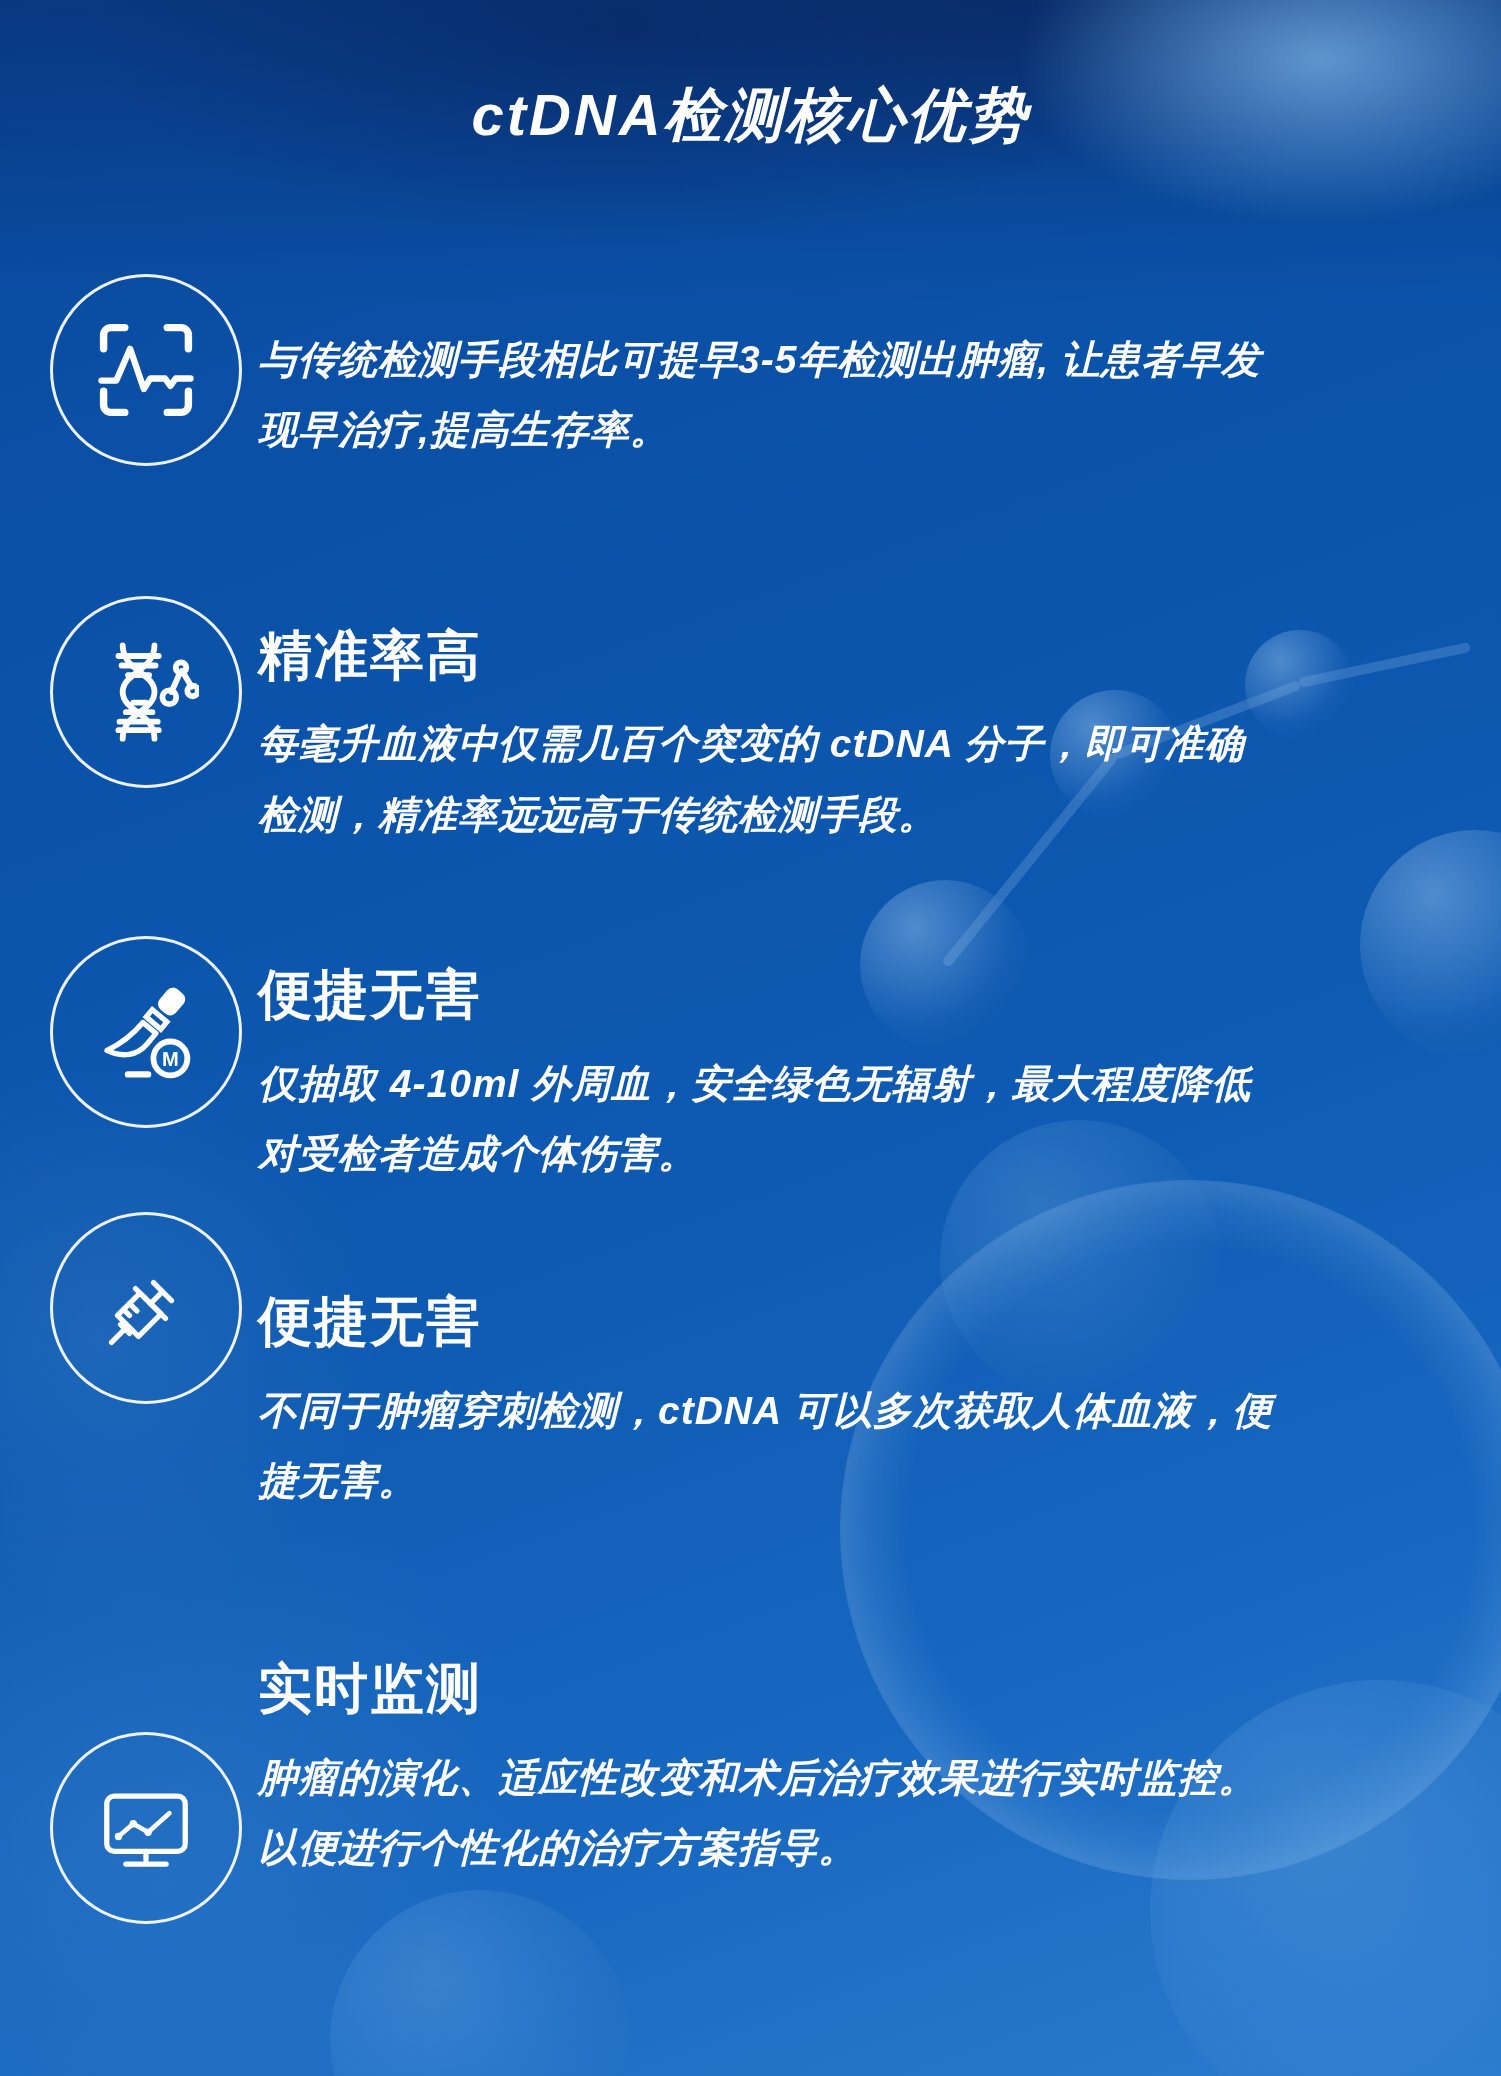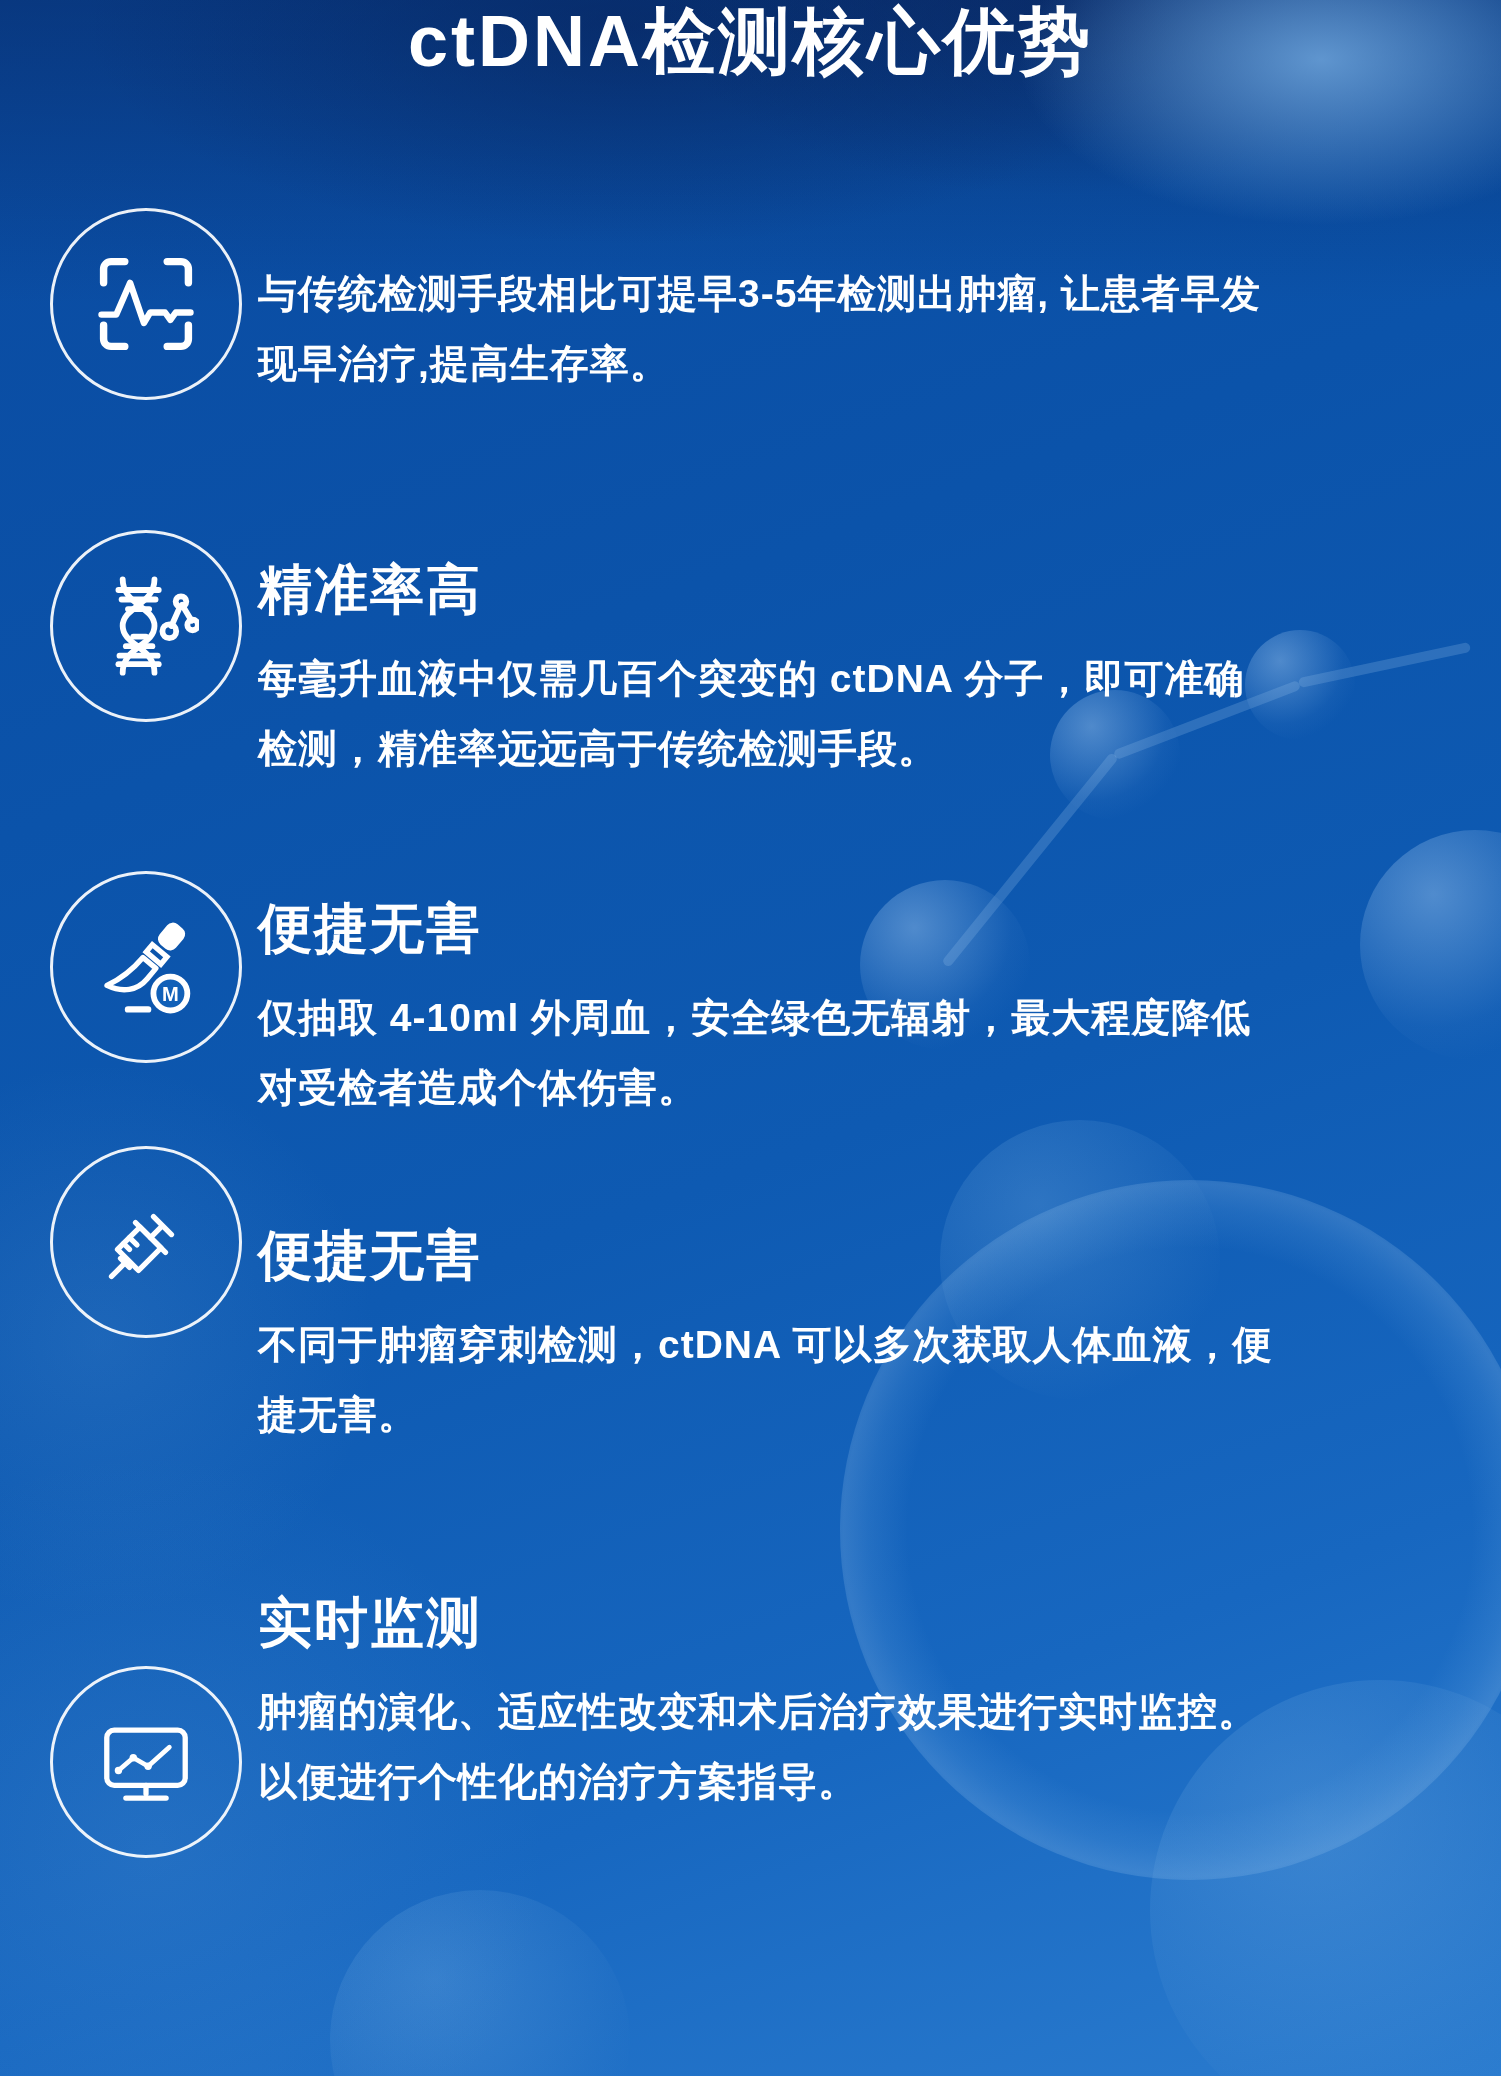--- a/index.html
+++ b/index.html
@@ -30,39 +30,39 @@
     background:radial-gradient(circle, rgba(0,0,0,0) 57%, rgba(130,185,235,.14) 65%, rgba(175,212,245,.2) 70%, rgba(0,0,0,0) 77%);
   }
   .bubble{border-radius:50%;
     background:radial-gradient(circle at 35% 30%, rgba(150,200,240,.22), rgba(90,150,210,.07) 62%, rgba(90,150,210,0) 75%);
   }
   .glow{border-radius:50%;
     background:radial-gradient(circle, rgba(110,170,225,.16), rgba(110,170,225,0) 70%);
   }
   
   .title{
-    position:relative;margin:0;
-    font-size:72px;line-height:1.15;font-weight:700;
-    text-align:center;letter-spacing:3px;color:#fff;
+    position:relative;margin:0;padding-top:82px;
+    font-size:58px;line-height:1.15;font-weight:700;
+    text-align:center;letter-spacing:3px;color:#fff;font-style:italic;
   }
   .sections{position:relative;margin-top:150px;}
   .row{display:flex;align-items:center;padding-left:50px;}
   .row-1{margin-bottom:132px;}
   .row-2{margin-bottom:112px;}
   .row-3{margin-bottom:100px;}
   .row-4{margin-bottom:140px;}
   .icon-circle{
     flex:0 0 auto;width:186px;height:186px;margin-right:16px;
     border:3px solid rgba(255,255,255,.92);border-radius:50%;
     display:flex;align-items:center;justify-content:center;
   }
   .icon-circle svg{width:106px;height:106px;display:block;}
   .txt{width:1015px;}
   .txt h2{margin:0 0 22px;font-size:54px;line-height:1.2;font-weight:700;letter-spacing:2px;}
-  .txt p{margin:0;font-size:39px;line-height:1.8;font-weight:600;letter-spacing:1px;}
+  .txt p{margin:0;font-size:39px;line-height:1.8;font-weight:600;letter-spacing:1px;font-style:italic;}
 </style>
 </head>
 <body>
 
 <div class="canvas">
 
   <div class="decor bg-photo"></div>
 
   <div class="decor rod" style="left:895px;top:855px;width:270px;transform:rotate(-51deg);"></div>
   <div class="decor rod" style="left:1108px;top:715px;width:198px;transform:rotate(-21deg);"></div>

